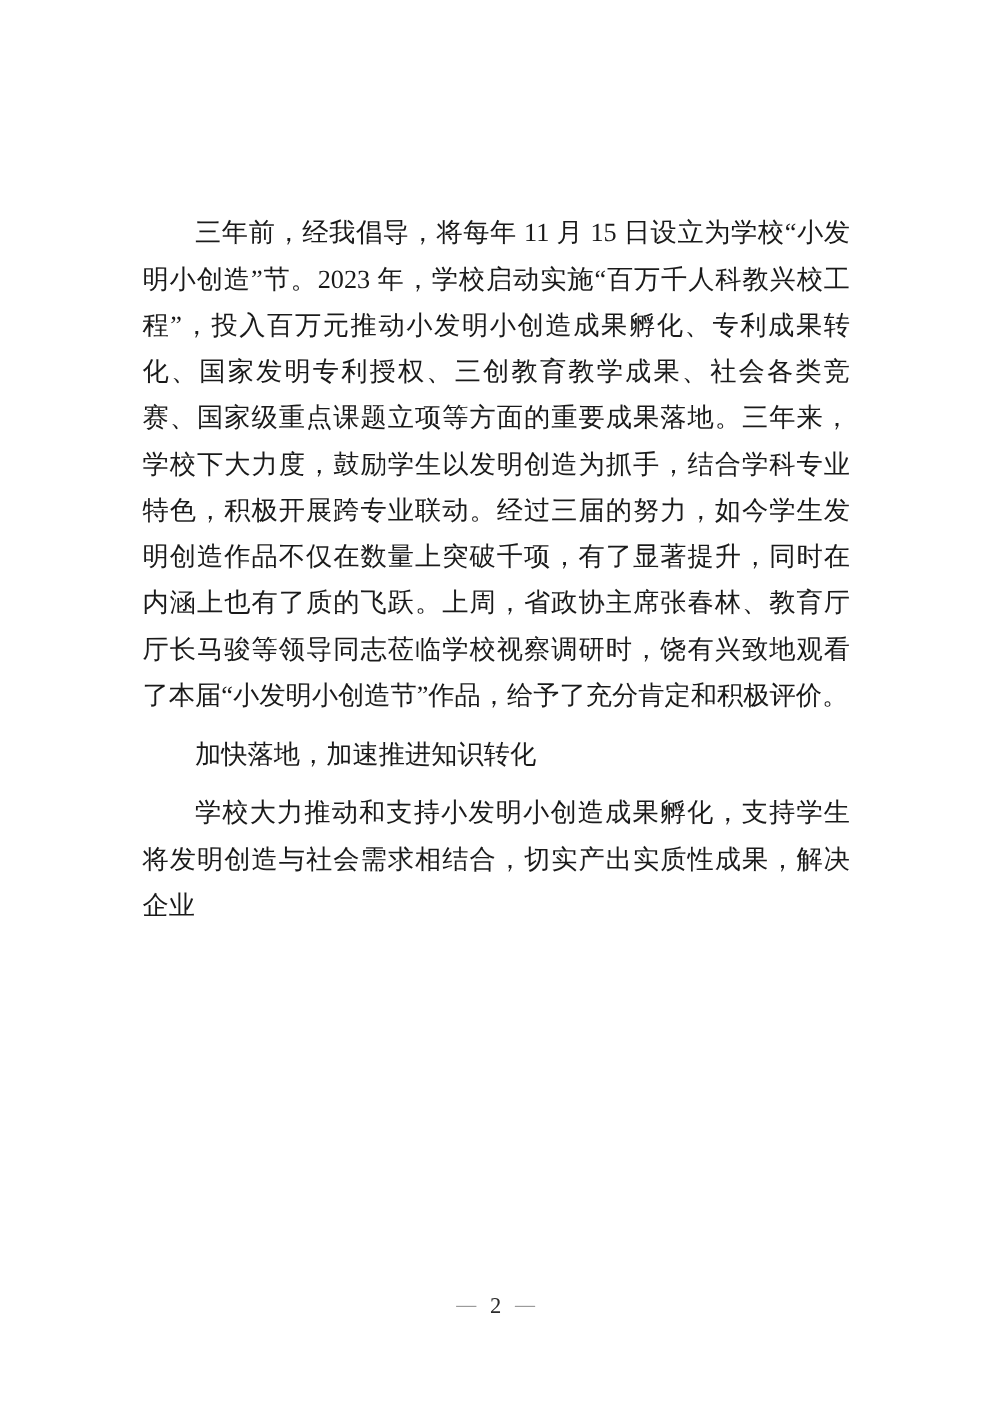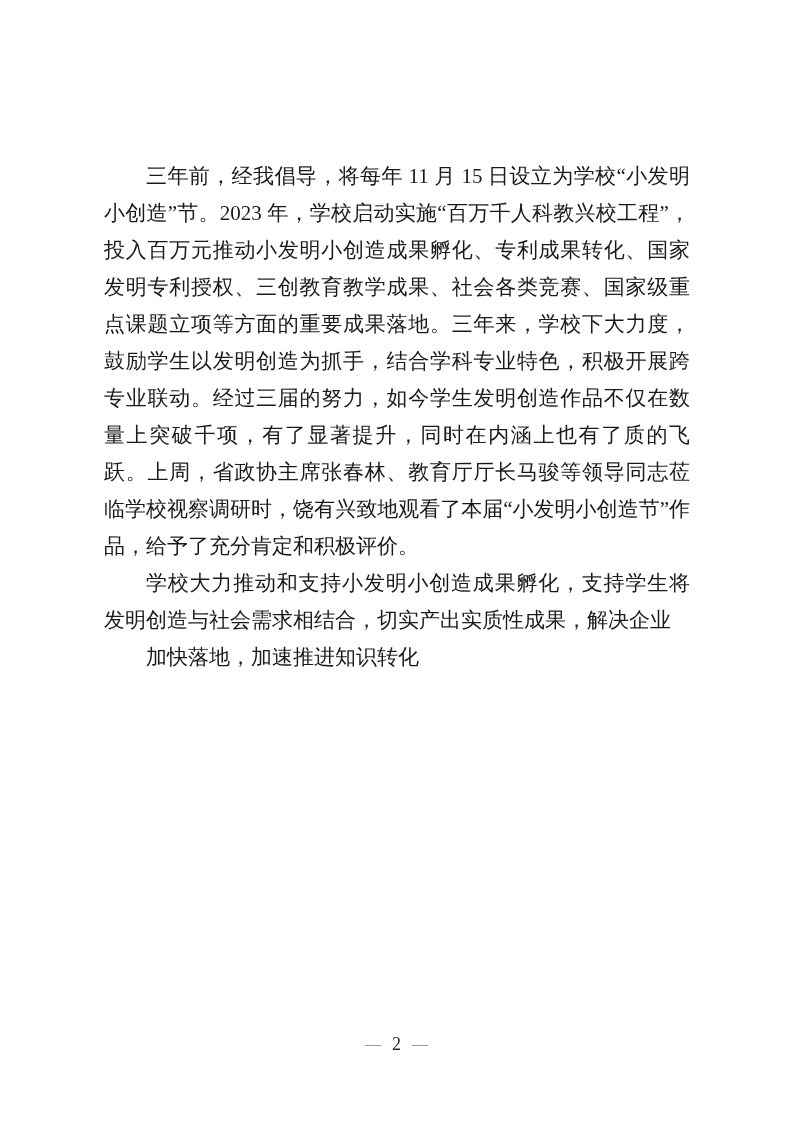--- a/index.html
+++ b/index.html
@@ -24,21 +24,21 @@
     left: 104px;
     top: 158px;
     width: 586px;
     font-size: 21px;
     line-height: 37px;
     color: #1a1a1a;
     text-align: justify;
     text-justify: inter-ideograph;
   }
   .para {
-    margin: 0;
+    margin: 10px;
     padding: 0;
     text-indent: 2em;
   }
   .footer {
     position: absolute;
     left: 0;
     top: 1032px;
     width: 100%;
     text-align: center;
     font-size: 18px;
@@ -55,20 +55,20 @@
     margin: 0 11px;
     color: #2b2b2b;
   }
 </style>
 </head>
 <body>
 
 <div class="page">
   <div class="text-block">
     <p class="para">三年前，经我倡导，将每年 11 月 15 日设立为学校“小发明小创造”节。2023 年，学校启动实施“百万千人科教兴校工程”，投入百万元推动小发明小创造成果孵化、专利成果转化、国家发明专利授权、三创教育教学成果、社会各类竞赛、国家级重点课题立项等方面的重要成果落地。三年来，学校下大力度，鼓励学生以发明创造为抓手，结合学科专业特色，积极开展跨专业联动。经过三届的努力，如今学生发明创造作品不仅在数量上突破千项，有了显著提升，同时在内涵上也有了质的飞跃。上周，省政协主席张春林、教育厅厅长马骏等领导同志莅临学校视察调研时，饶有兴致地观看了本届“小发明小创造节”作品，给予了充分肯定和积极评价。</p>
+    <p class="para">加快落地，加速推进知识转化</p>
     <p class="para">学校大力推动和支持小发明小创造成果孵化，支持学生将发明创造与社会需求相结合，切实产出实质性成果，解决企业</p>
-    <p class="para">加快落地，加速推进知识转化</p>
   </div>
 
   <div class="footer">
     <span class="dash">—</span><span class="num">2</span><span class="dash">—</span>
   </div>
 </div>
 
 </body></html>

